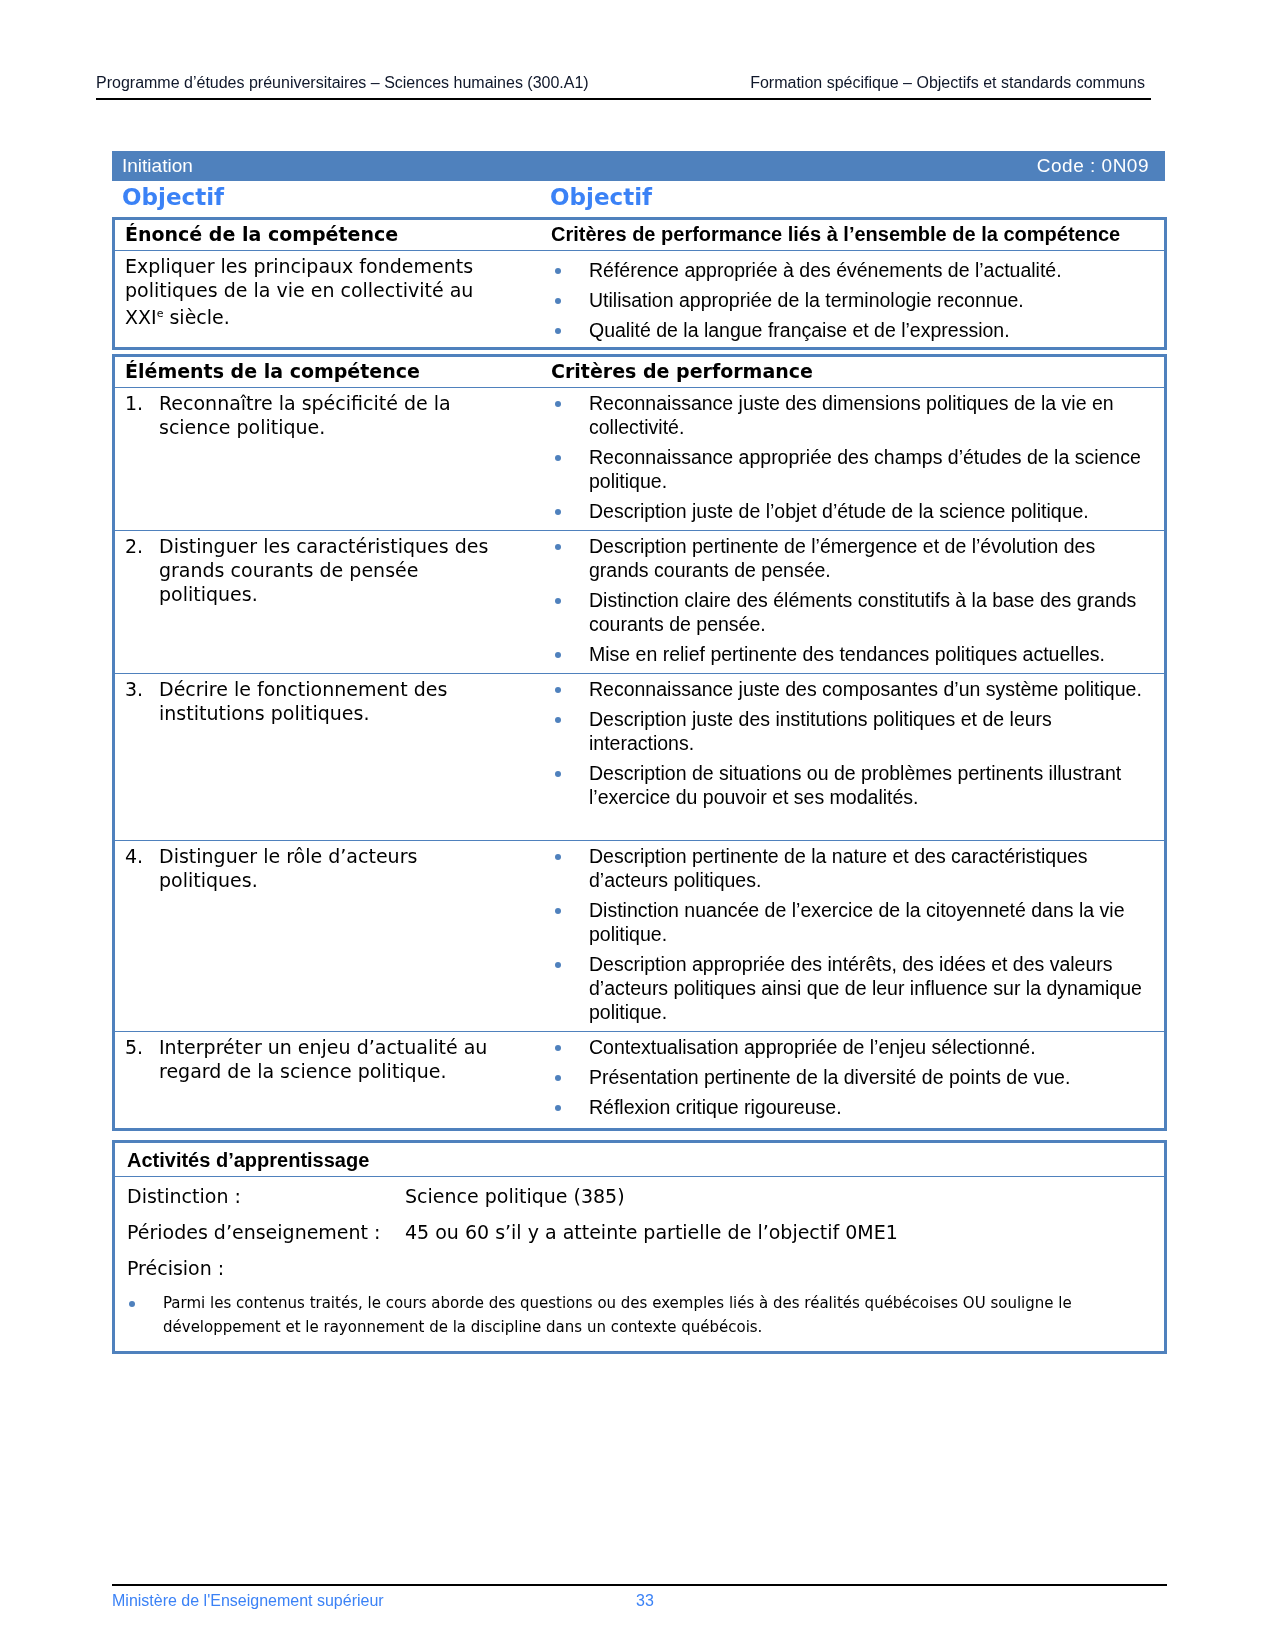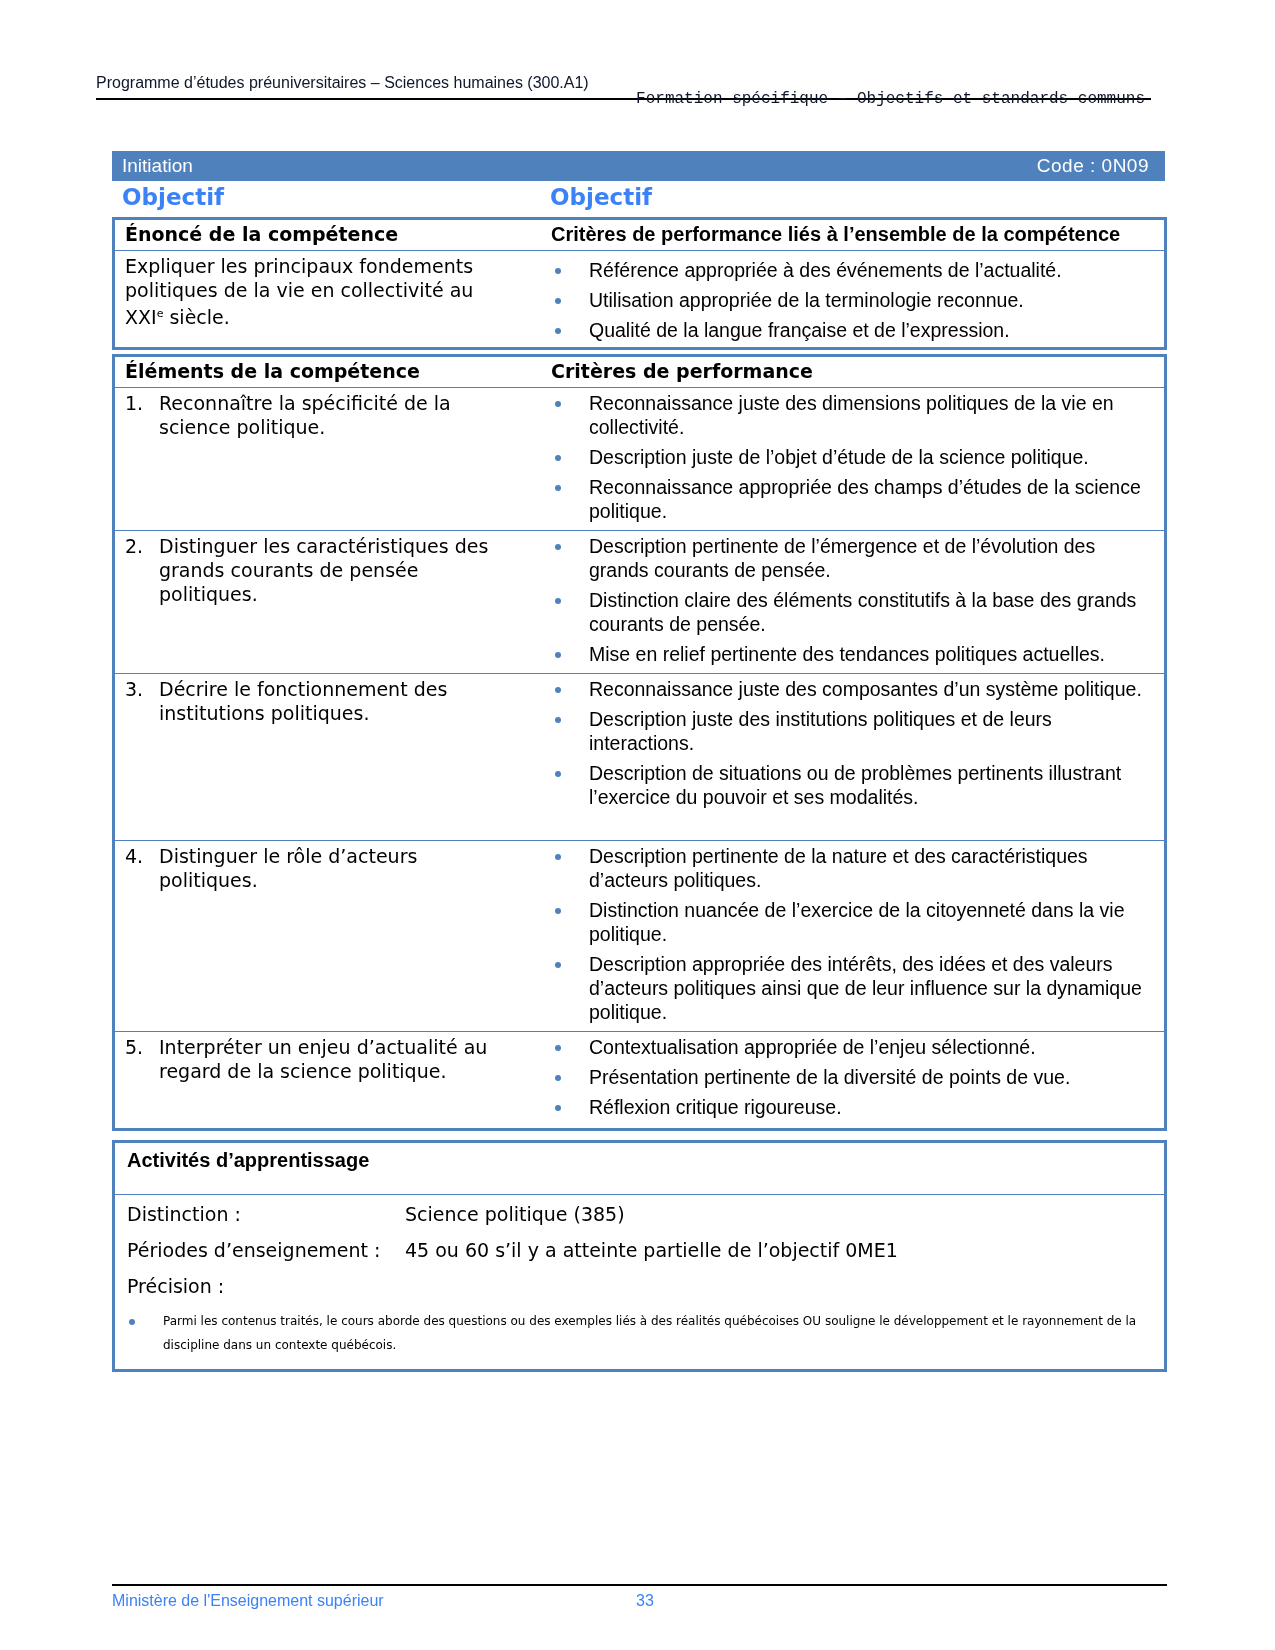--- a/index.html
+++ b/index.html
@@ -1,21 +1,21 @@
 <!DOCTYPE html>
 <html><head>
 <meta charset="utf-8">
 <style>
   html, body { margin: 0; padding: 0; background: #ffffff; }
   body { width: 1275px; height: 1650px; position: relative; overflow: hidden;
          font-family: "DejaVu Sans", sans-serif; color: #000; }
   .page-header { position: absolute; left: 96px; top: 72px; width: 1055px; height: 26px;
                  border-bottom: 2px solid #000; font-size: 15px; color: #0f172a; }
   .page-header .left { position: absolute; left: 0; top: 2px; font-family: "Liberation Sans", sans-serif; font-size: 16px; }
-  .page-header .right { position: absolute; right: 6px; top: 2px; font-family: Liberation Mono, monospace; font-size: 16px; margin-top: 16px; }
+  .page-header .right { position: absolute; right: 6px; top: 2px; font-family: Liberation Sans, sans-serif; font-size: 16px; }
 
   .banner { position: absolute; left: 112px; top: 151px; width: 1053px; height: 30px;
             background: #4f81bd; color: #fff; font-size: 18px; }
   .banner .l { position: absolute; left: 10px; top: 4px; font-family: "Liberation Sans", sans-serif; font-size: 19px; }
   .banner .r { position: absolute; right: 16px; top: 4px; font-family: "Liberation Sans", sans-serif; font-size: 19px; letter-spacing: 0.5px; }
 
   .col-titles { position: absolute; left: 112px; top: 182px; width: 1055px; height: 34px; }
   .col-titles span { position: absolute; top: 2px; font-size: 23px; font-weight: bold; color: #3b82f6; }
   .col-titles .obj { left: 10px; }
   .col-titles .std { left: 438px; }
@@ -30,26 +30,26 @@
   .hdr .cell-r { font-family: "Liberation Sans", sans-serif; font-size: 20px; }
   .txt { font-size: 19px; line-height: 24px; }
   .num-item { display: flex; }
   .num-item .n { width: 34px; flex: none; }
   ul.bul { list-style: none; margin: 0; padding: 0; }
   ul.bul li { position: relative; padding-left: 38px; font-size: 19.5px; line-height: 24px; margin-bottom: 6px;
               font-family: "Liberation Sans", sans-serif; }
   ul.bul li::before { content: ""; position: absolute; left: 4px; top: 10px; width: 6px; height: 6px;
                       border-radius: 50%; background: #4f81bd; }
 
-  .act-hdr { font-family: "Liberation Sans", sans-serif; font-weight: bold; font-size: 20px; height: 52px;
+  .act-hdr { font-family: "Liberation Sans", sans-serif; font-weight: bold; font-size: 20px; height: 34px;
              padding: 6px 0 12px 12px; box-sizing: border-box; border-bottom: 1.5px solid #4f81bd; }
   .act-line { position: relative; height: 36px; font-size: 19px; }
   .act-line .k { position: absolute; left: 12px; top: 8px; }
   .act-line .v { position: absolute; left: 290px; top: 8px; }
-  .act-bullet { position: relative; padding: 6px 0 12px 48px; font-size: 12px; line-height: 24px; }
+  .act-bullet { position: relative; padding: 6px 0 12px 48px; font-size: 15px; line-height: 24px; }
   .act-bullet::before { content: ""; position: absolute; left: 14px; top: 16px; width: 6px; height: 6px;
                         border-radius: 50%; background: #4f81bd; }
 
   .page-footer { position: absolute; left: 112px; top: 1584px; width: 1055px; border-top: 2px solid #000;
                  font-size: 15px; color: #3b82f6; }
   .page-footer .l { position: absolute; left: 0; top: 6px; font-family: "Liberation Sans", sans-serif; font-size: 16px; }
   .page-footer .c { position: absolute; left: 524px; top: 6px; font-family: "Liberation Sans", sans-serif; font-size: 16px; }
 </style>
 </head>
 <body>
@@ -97,22 +97,22 @@
   <div class="row" style="height:142px;">
     <div class="cell-l txt" style="padding-right:20px;">
       <div class="num-item">
           <span class="n">1.</span>
           <span>Reconnaître la spécificité de la science politique.</span>
         </div>
     </div>
     <div class="cell-r">
         <ul class="bul">
       <li>Reconnaissance juste des dimensions politiques de la vie en collectivité.</li>
+      <li>Reconnaissance appropriée des champs d’études de la science politique.</li>
       <li>Description juste de l’objet d’étude de la science politique.</li>
-      <li>Reconnaissance appropriée des champs d’études de la science politique.</li>
     </ul>
       </div>
   </div>
 
   <div class="row" style="height:142px;">
     <div class="cell-l txt" style="padding-right:20px;">
       <div class="num-item">
           <span class="n">2.</span>
           <span>Distinguer les caractéristiques des grands courants de pensée politiques.</span>
         </div>

